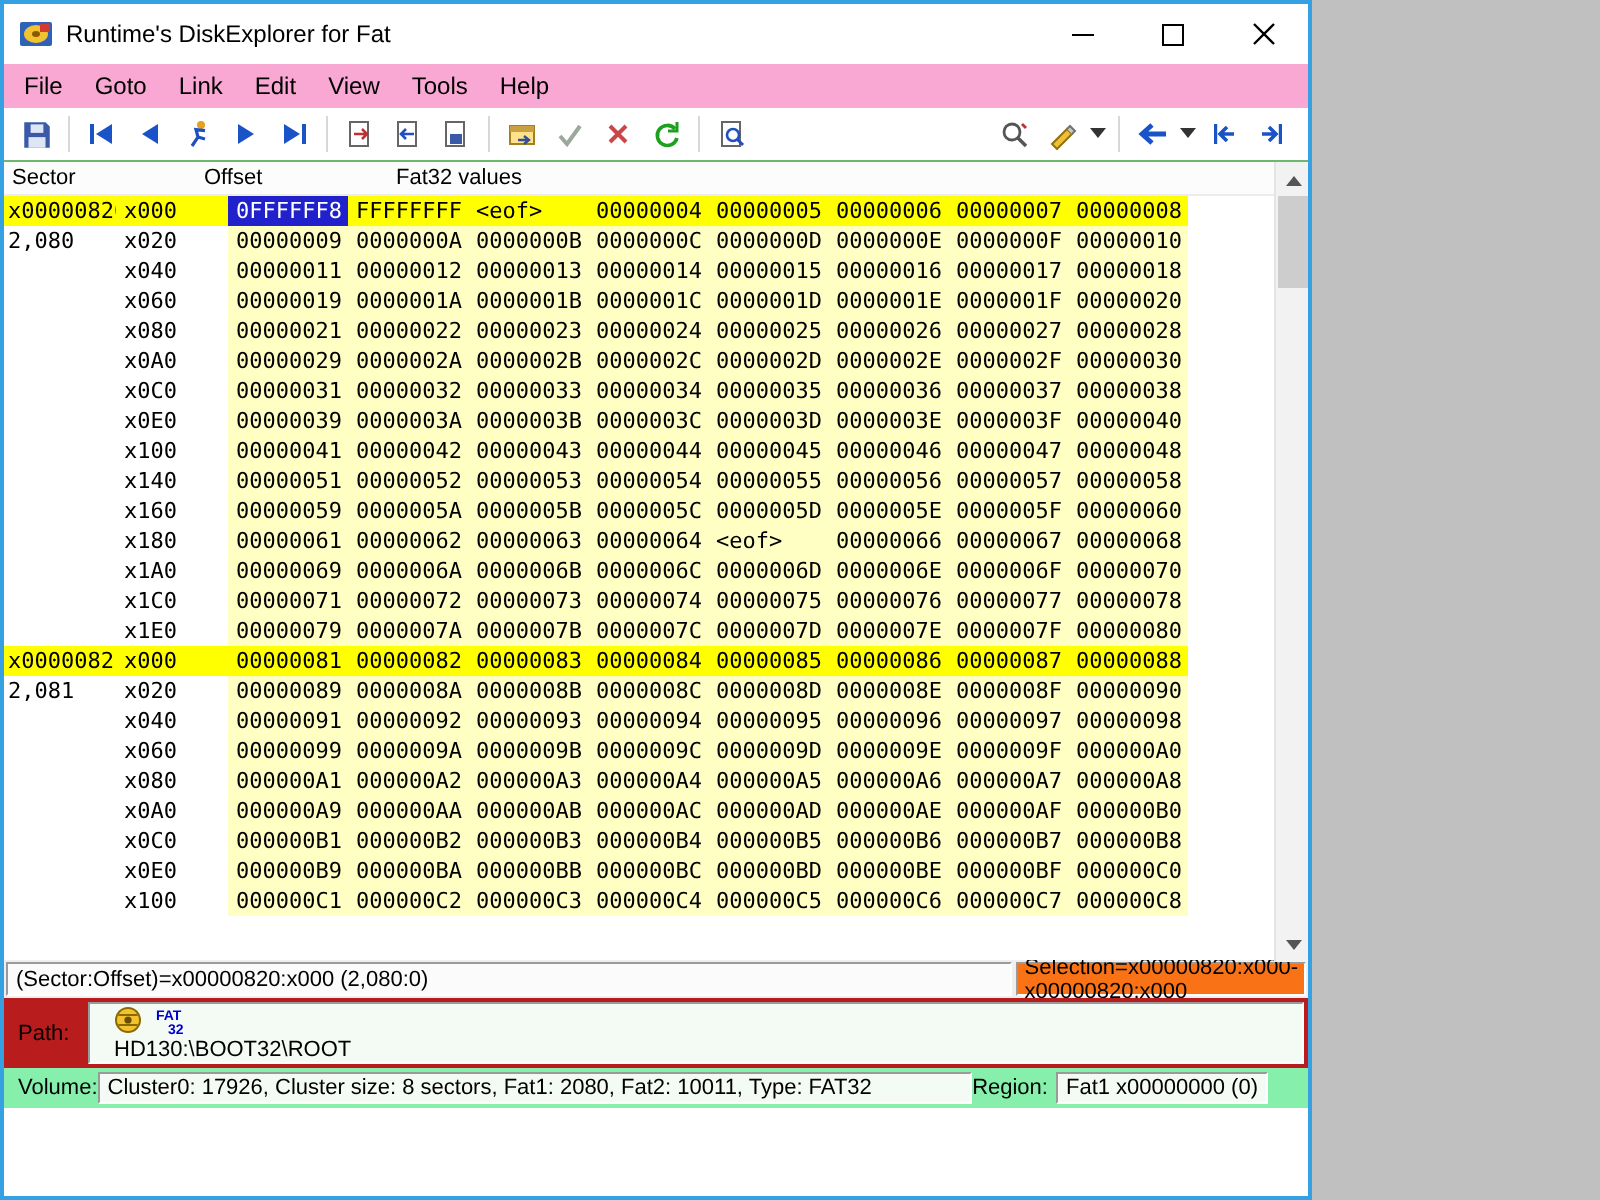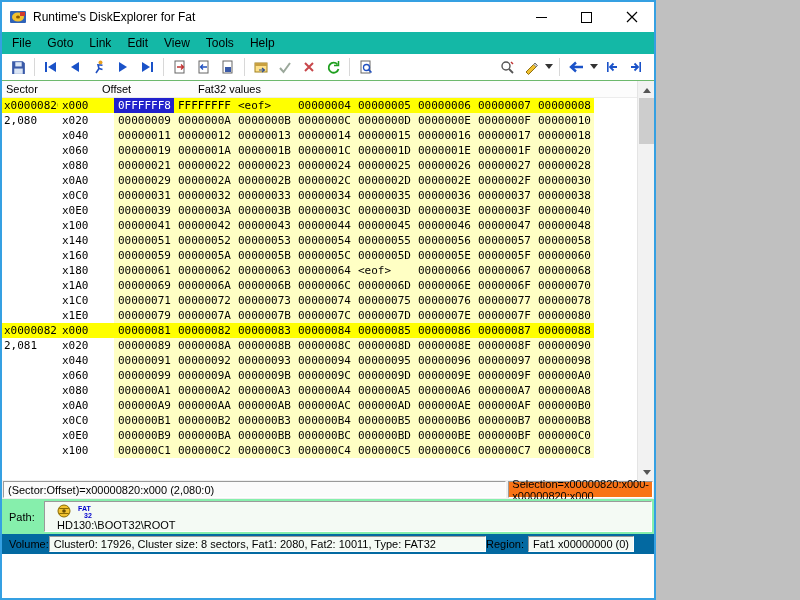--- a/index.html
+++ b/index.html
@@ -11,21 +11,21 @@
 
   
   .titlebar { height:30px; flex:none; display:flex; align-items:center; background:#fff; }
   .app-icon { width:18px; height:18px; margin:0 6px 0 7px; flex:none; }
   .title-text { font-size:12px; color:#000; }
   .win-controls { margin-left:auto; display:flex; height:100%; }
   .win-btn { width:45px; height:100%; display:flex; align-items:center; justify-content:center; }
 
   
   .menubar { height:22px; flex:none; display:flex; align-items:center; padding-left:2px;
-             font-size:12px; background:#14b8a6; }
+             font-size:12px; background:#f9a8d4; }
   .menu-item { padding:3px 8px; }
 
   
   .toolbar { height:26px; flex:none; display:flex; align-items:center; padding:0 6px 0 4px; background:#fff; }
   .tb-btn { width:24px; height:22px; display:flex; align-items:center; justify-content:center; flex:none; }
   .tb-dd  { width:12px; }
   .tb-sep { width:1px; height:18px; background:#d8d8d8; margin:0 4px; flex:none; }
   .tb-spacer { flex:1; }
 
   
@@ -65,31 +65,31 @@
   .s1-left  { width:556px; background:#FBFBFB; display:flex; align-items:center; padding:0 4px; }
   .s1-right { flex:1; background:#f97316; display:flex; align-items:center; padding:0 3px; }
 
   .drivebar { height:21px; flex:none; background:#E3F1E3; display:flex; align-items:center;
               padding:0 2px; font-size:11px; }
   .drive-panel { background:#A8D7F4; padding:1px 4px; display:flex; gap:3px; align-items:center; }
   .drive-name { font-weight:bold; color:#00008B; }
   .flex1 { flex:1; }
   .sectors-panel { background:#A8D7F4; padding:1px 4px; margin-right:1px; }
 
-  .pathbar { height:35px; flex:none; background:#86efac; display:flex; padding:2px; font-size:11px; }
+  .pathbar { height:35px; flex:none; background:#b91c1c; display:flex; padding:2px; font-size:11px; }
   .path-label { width:40px; display:flex; align-items:center; padding-left:5px; }
   .path-panel { flex:1; background:#F4FAF4; padding:2px 4px 2px 12px; display:flex;
                 flex-direction:column; justify-content:flex-start; }
   .path-icons { display:flex; align-items:center; gap:7px; height:15px; }
   .fat-badge { display:flex; flex-direction:column; font-size:7px; line-height:7px;
                color:#0000CC; font-weight:bold; font-family:"Liberation Sans",sans-serif; }
   .fat-badge .b2 { padding-left:6px; }
   .path-text { height:13px; }
 
-  .volumebar { height:20px; flex:none; background:#0369a1; display:flex; align-items:center;
+  .volumebar { height:20px; flex:none; background:#86efac; display:flex; align-items:center;
                padding:0 2px; font-size:11px; }
   .vol-label { width:46px; padding-left:5px; }
   .vol-panel { width:586px; background:#F4FAF4; padding:1px 4px; white-space:nowrap; overflow:hidden; }
   .region-label { padding-right:4px; }
   .region-panel { flex:1; background:#F4FAF4; padding:1px 4px; margin-right:18px; white-space:nowrap; }
 
   .membar { height:23px; flex:none; background:#E3F1E3; display:flex; align-items:center;
             padding:0 3px; gap:5px; font-size:11px; }
   .mem-panel { width:150px; background:#F4FAF4; padding:2px 4px; }
   .view-panel { height:19px; background:#F4FAF4; display:flex; align-items:center; gap:5px; padding:0 6px; }

